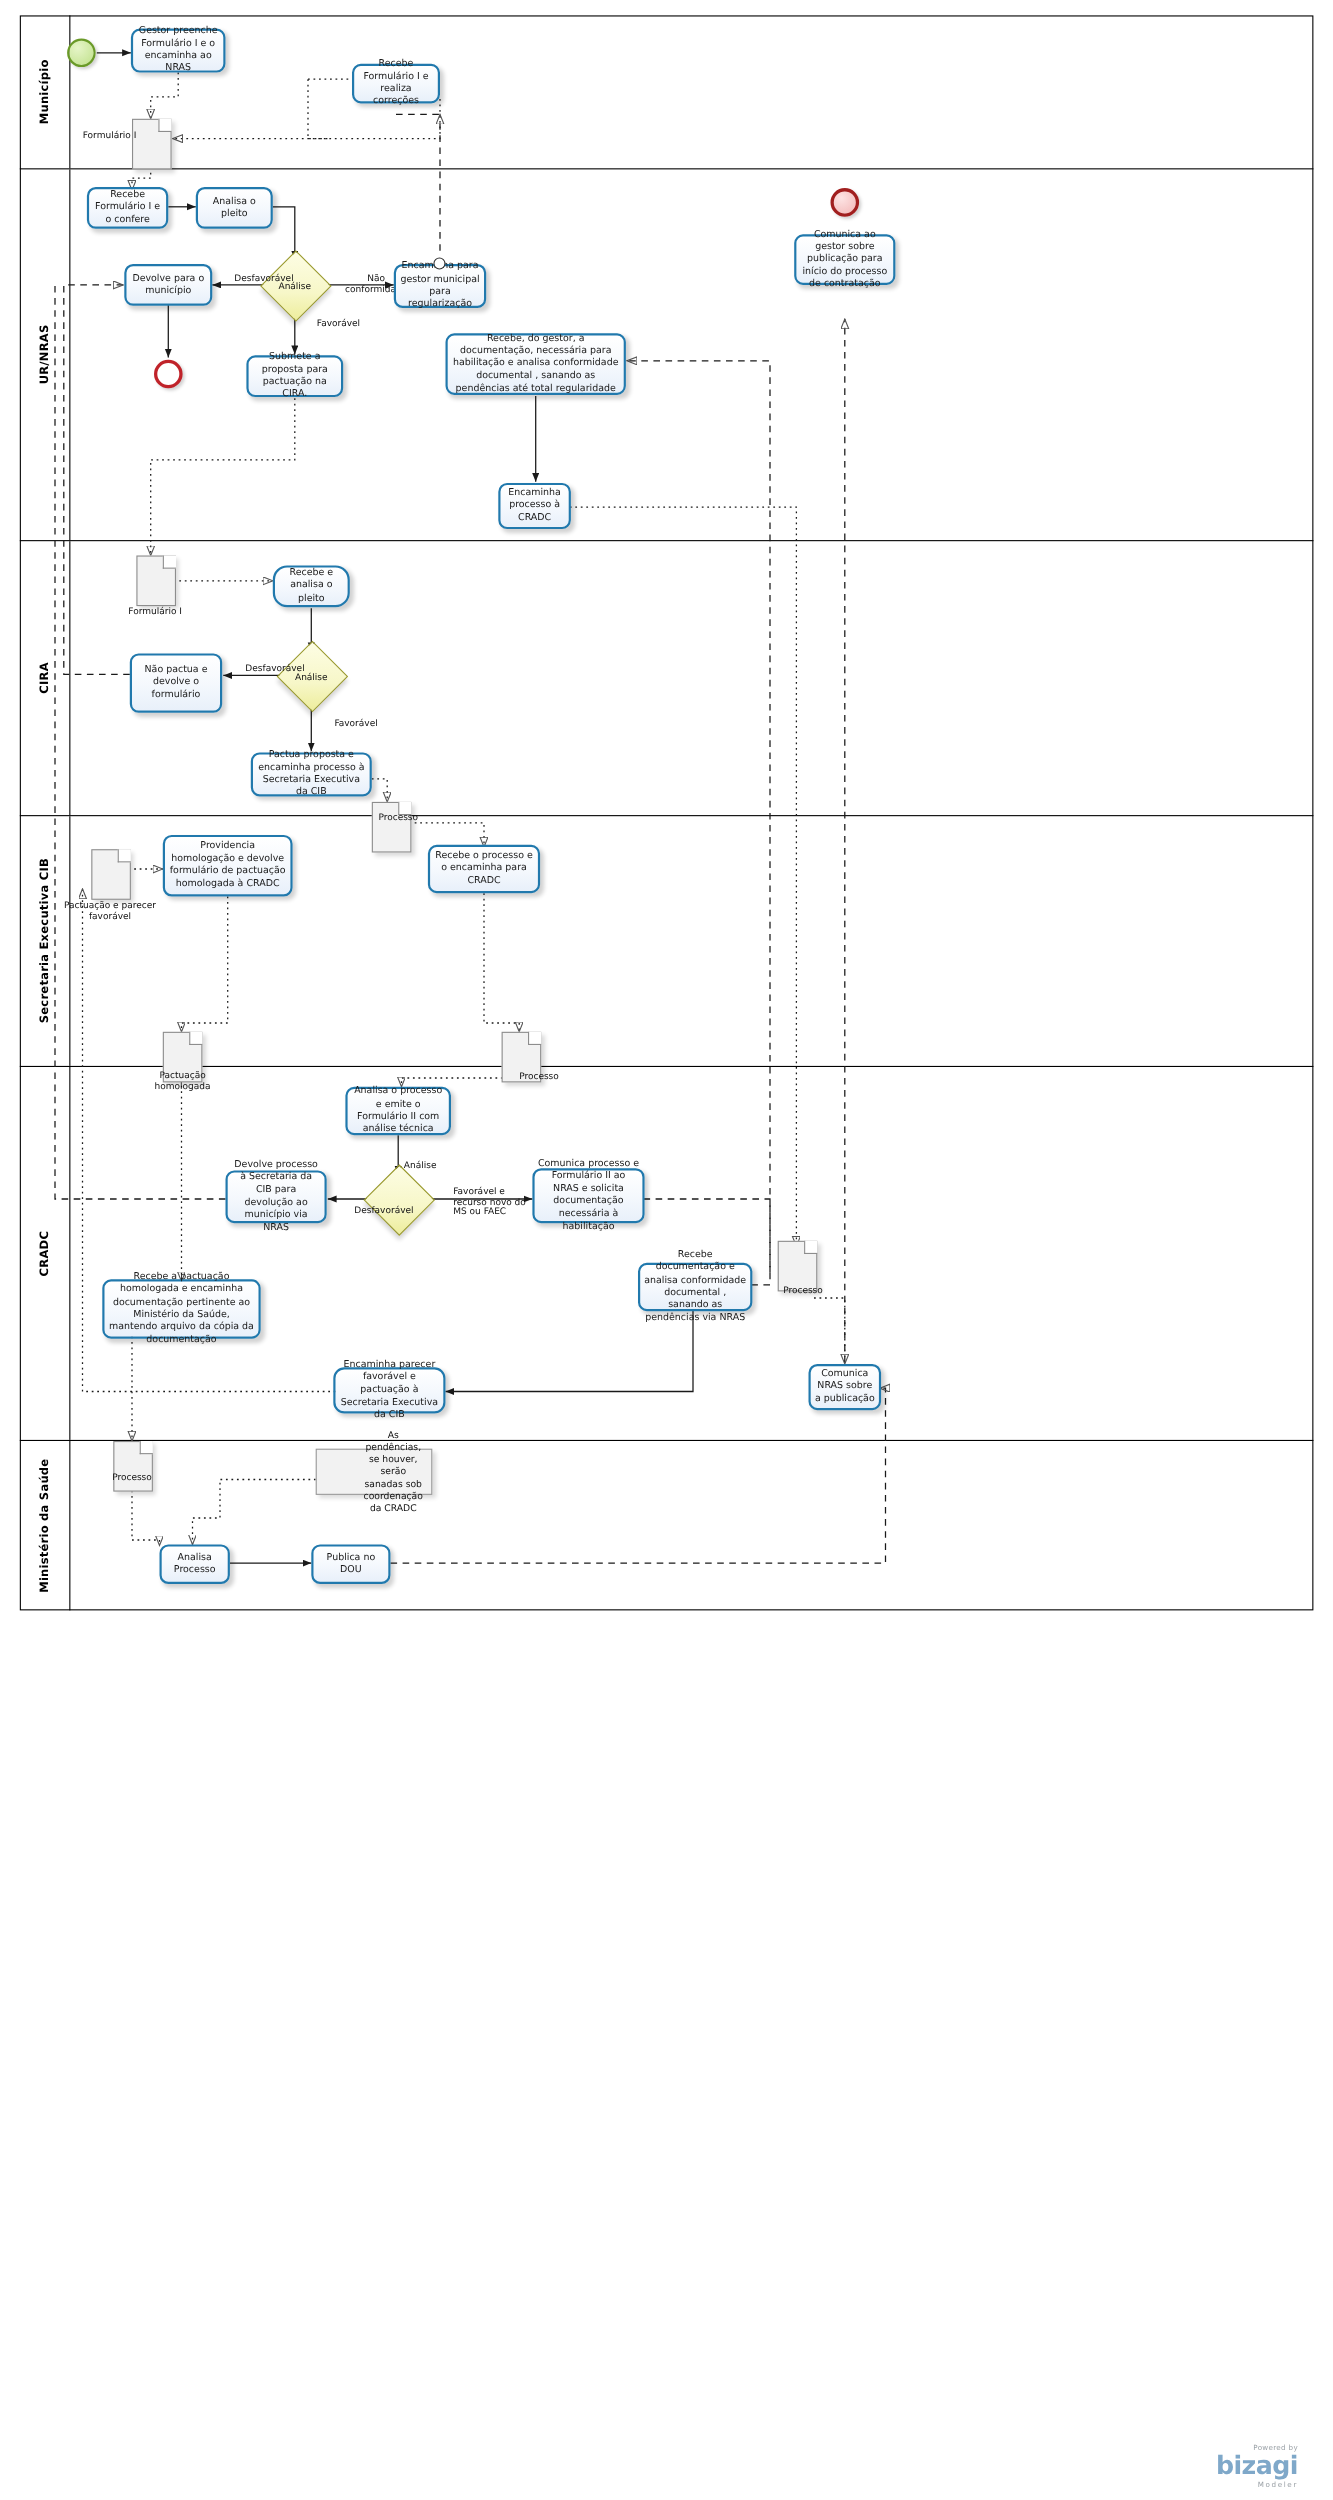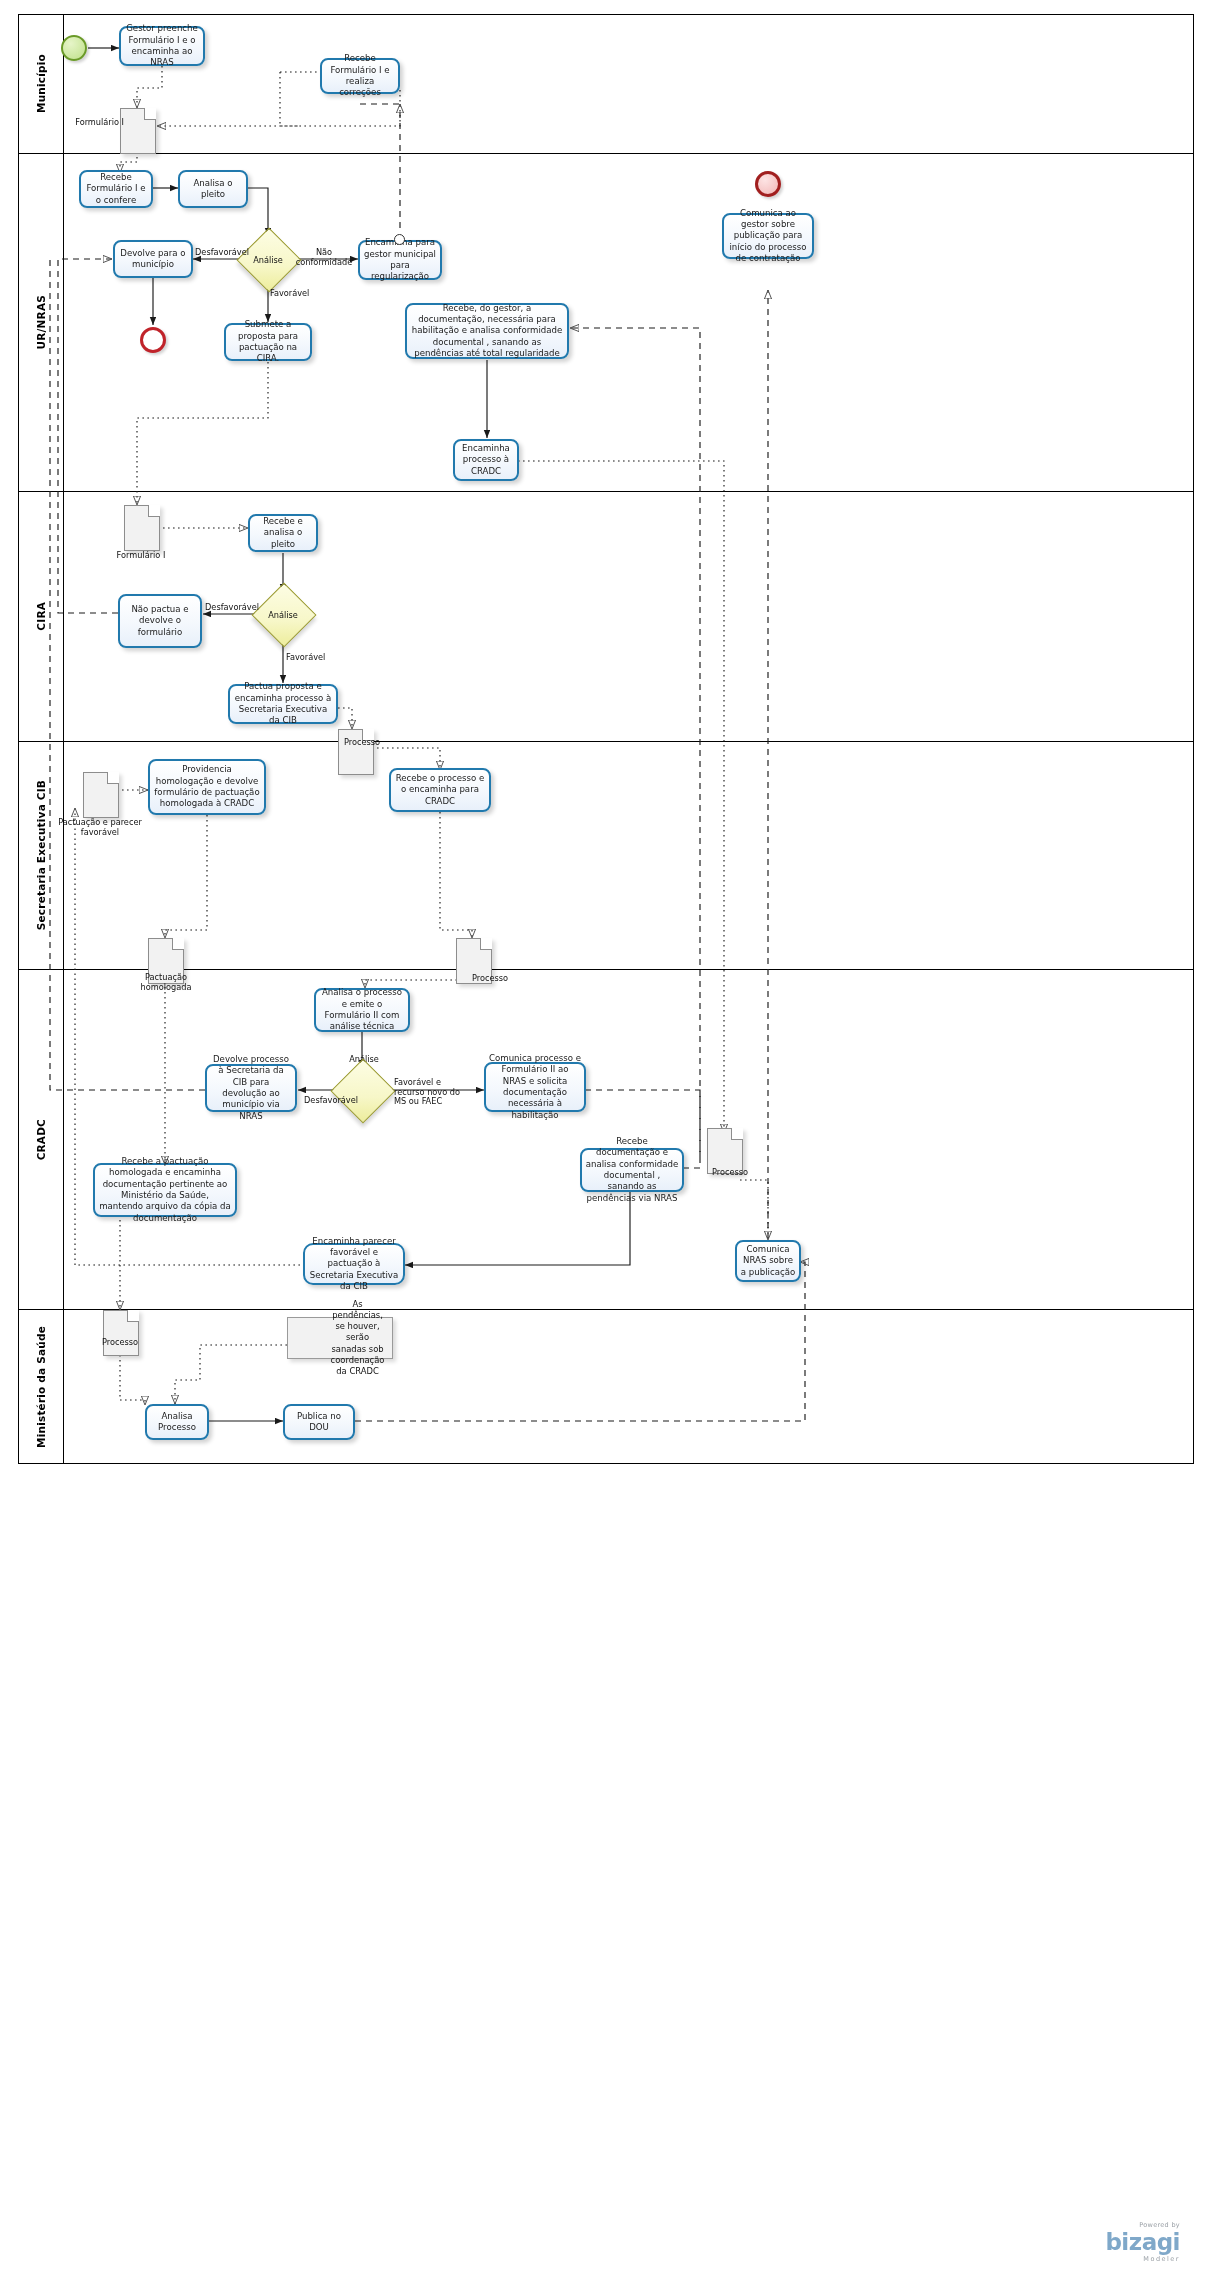--- a/index.html
+++ b/index.html
@@ -55,21 +55,21 @@
       border-bottom:1px solid #8d8d8d;}
   .doc-label{position:absolute;font-size:8.2px;color:#111;text-align:center;
       line-height:1.2;white-space:nowrap;}
 
   
   .annot{position:absolute;box-sizing:border-box;background:#f2f2f2;
       border:1px solid #9a9a9a;box-shadow:3px 3px 4px rgba(0,0,0,.14);
       display:flex;align-items:center;justify-content:center;text-align:center;
       font-size:8.4px;line-height:1.34;color:#111;padding:3px 5px;}
   .edge-label{position:absolute;font-size:8.2px;color:#111;text-align:center;
-      line-height:1.18;white-space:pre;}
+      line-height:1.18;white-space:pre;margin-left:18px;}
 
   svg.wires{position:absolute;left:0;top:0;width:1212px;height:2273px;
       pointer-events:none;}
 
   
   .logo{position:absolute;right:32px;bottom:10px;text-align:right;margin-top:36px;}
   .logo .pw{font-size:6.5px;color:#9aa0a6;letter-spacing:.3px;}
   .logo .bz{font-size:23px;color:#7fa8c9;font-weight:bold;letter-spacing:-.5px;}
   .logo .md{font-size:6.5px;color:#9aa0a6;letter-spacing:1.5px;}
 </style>
@@ -272,21 +272,21 @@
 
   <div class="ev ev-end" style="left:755px;top:171px;"></div>
 
   <div class="task" style="left:722px;top:213px;width:92px;height:46px;">
     <span>Comunica ao gestor sobre publicação para início do processo de contratação</span>
   </div>
 
   <div class="doc" style="left:124px;top:505px;"></div>
   <div class="doc-label" style="left:105px;top:551px;width:72px;">Formulário I</div>
 
-  <div class="task" style="left:248px;top:514px;width:70px;height:38px;">
+  <div class="task" style="left:248px;top:514px;width:70px;height:38px;border-radius:13px;">
     <span>Recebe e analisa o pleito</span>
   </div>
 
   <div class="gw" style="left:261px;top:592px;"></div>
   <div class="gw-label" style="left:253px;top:610px;width:60px;">Análise</div>
 
   <div class="task" style="left:118px;top:594px;width:84px;height:54px;">
     <span>Não pactua e devolve o formulário</span>
   </div>
 

